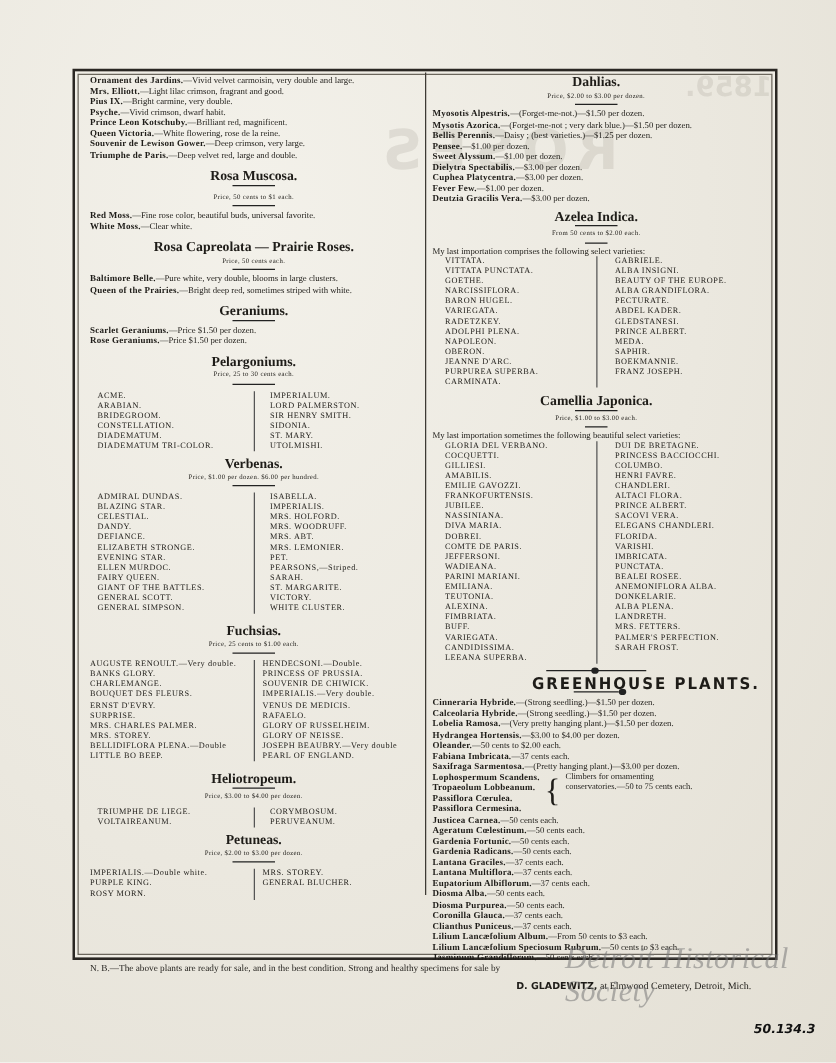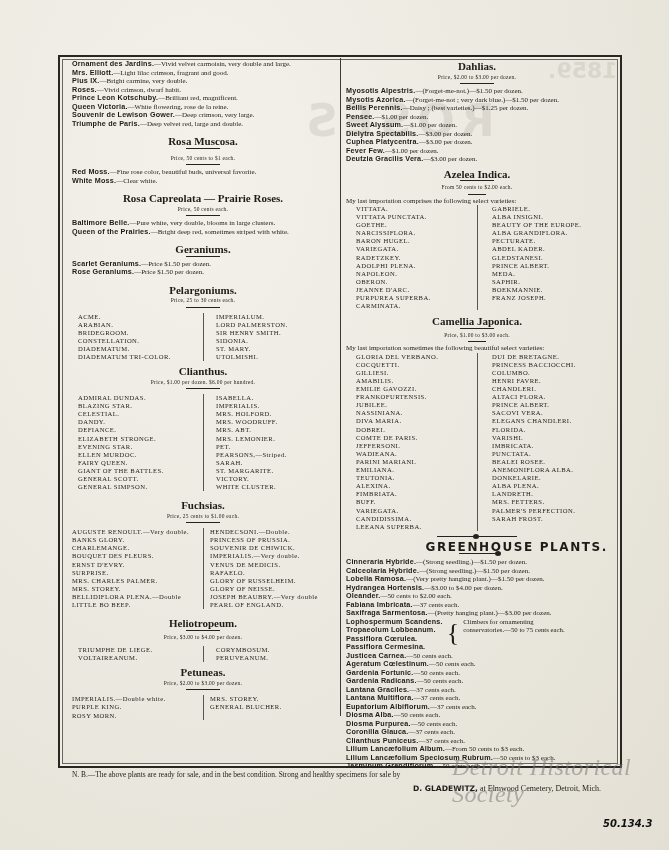--- a/index.html
+++ b/index.html
@@ -13,21 +13,21 @@
     position:absolute; left:58px; top:55px; width:560px; height:709px;
     border:2px solid #2a2723; box-shadow: inset 0 0 0 2px #f0ede5, inset 0 0 0 3px #6b665c;
   }
   .col {
     position:absolute; top:60px; font-size:7.3px; line-height:8.5px;
   }
   .col.left { left:72px; width:262px; }
   .col.right { left:346px; width:262px; }
   .vdiv { position:absolute; left:340px; top:58px; width:1px; height:658px; background:#3d3a34; }
   .entry { margin:0; }
-  .entry .n { font-family:Liberation Sans, sans-serif; font-weight:bold; font-size:7.2px; letter-spacing:0.2px; }
+  .entry .n { font-family:Liberation Serif, serif; font-weight:bold; font-size:7.2px; letter-spacing:0.2px; }
   .entry .d { font-size:7px; }
   .sec-title { text-align:center; font-weight:bold; font-size:11px; margin-top:9px; margin-bottom:2px; }
   .price { text-align:center; font-size:5.4px; letter-spacing:0.3px; }
   .rule { width:34px; height:1px; background:#222; margin:2px auto 5px; }
   .two { display:flex; position:relative; font-size:6.6px; line-height:8.1px; letter-spacing:0.45px; }
   .two .c1 { width:50%; padding-left:6px; box-sizing:border-box; }
   .two .c2 { width:50%; padding-left:12px; box-sizing:border-box; border-left:1px solid #555; }
   .intro { font-size:7px; margin:1px 0 0 0; }
   .gh-title {
     text-align:right; font-family:"DejaVu Sans", sans-serif; font-weight:bold;
@@ -64,21 +64,21 @@
 <div class="ghost" style="left:300px;top:95px;font-size:44px;letter-spacing:6px;transform:scaleX(-1);">ROSES</div>
 
 <div class="frame"></div>
 <div class="vdiv"></div>
 
 <div class="col left">
   <div>
     <p class="entry"><span class="n">Ornament des Jardins.</span><span class="d">—Vivid velvet carmoisin, very double and large.</span></p>
     <p class="entry"><span class="n">Mrs. Elliott.</span><span class="d">—Light lilac crimson, fragrant and good.</span></p>
     <p class="entry"><span class="n">Pius IX.</span><span class="d">—Bright carmine, very double.</span></p>
-    <p class="entry"><span class="n">Roses.</span><span class="d">—Vivid crimson, dwarf habit.</span></p>
+    <p class="entry"><span class="n">Psyche.</span><span class="d">—Vivid crimson, dwarf habit.</span></p>
     <p class="entry"><span class="n">Prince Leon Kotschuby.</span><span class="d">—Brilliant red, magnificent.</span></p>
     <p class="entry"><span class="n">Queen Victoria.</span><span class="d">—White flowering, rose de la reine.</span></p>
     <p class="entry"><span class="n">Souvenir de Lewison Gower.</span><span class="d">—Deep crimson, very large.</span></p>
     <p class="entry"><span class="n">Triumphe de Paris.</span><span class="d">—Deep velvet red, large and double.</span></p>
   </div>
 
   <div class="sec-title">Rosa Muscosa.</div>
   <div class="rule"></div>
   <div class="price">Price, 50 cents to $1 each.</div>
   <div class="rule" style="margin-bottom:3px"></div>
@@ -111,21 +111,21 @@
     <div class="c2">
       <div>IMPERIALUM.</div>
       <div>LORD PALMERSTON.</div>
       <div>SIR HENRY SMITH.</div>
       <div>SIDONIA.</div>
       <div>ST. MARY.</div>
       <div>UTOLMISHI.</div>
     </div>
   </div>
 
-  <div class="sec-title" style="margin-top:6px">Clianthus.</div>
+  <div class="sec-title" style="margin-top:6px">Verbenas.</div>
   <div class="price">Price, $1.00 per dozen.   $6.00 per hundred.</div>
   <div class="rule"></div>
   <div class="two">
     <div class="c1">
       <div>ADMIRAL DUNDAS.</div>
       <div>BLAZING STAR.</div>
       <div>CELESTIAL.</div>
       <div>DANDY.</div>
       <div>DEFIANCE.</div>
       <div>ELIZABETH STRONGE.</div>

